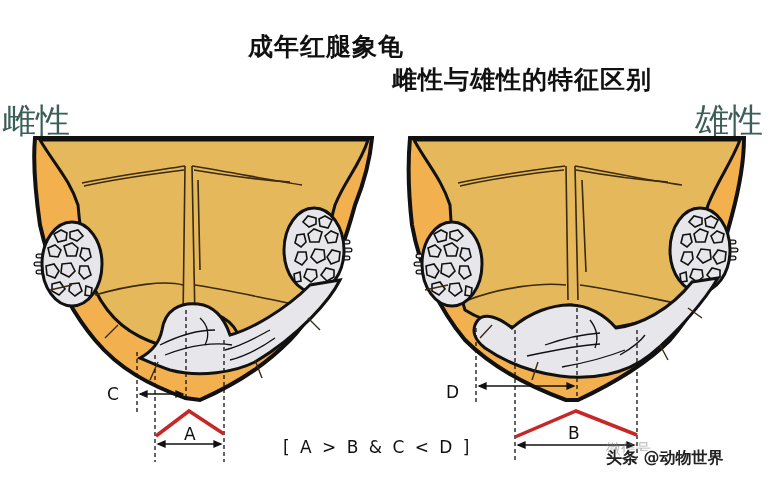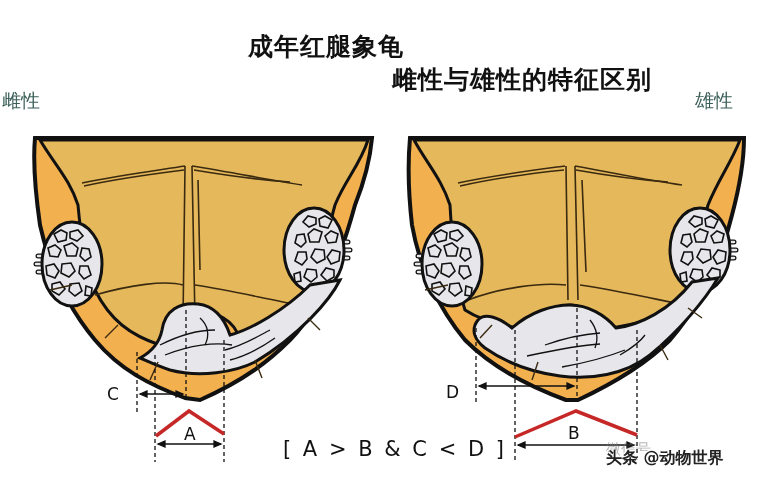--- a/index.html
+++ b/index.html
@@ -2,26 +2,26 @@
 <html><head>
 <meta charset="utf-8">
 <style>
   html, body { margin:0; padding:0; background:#ffffff; }
   body { width:782px; height:489px; position:relative; overflow:hidden;
          font-family:"DejaVu Sans","Liberation Sans",sans-serif; }
   .title { position:absolute; left:0; width:652px; text-align:center; color:#111;
            font-weight:bold; font-size:25px; letter-spacing:1px; }
   #t1 { top:30px; }
   #t2 { top:63px;text-align:right; }
-  .sex-label { position:absolute; top:88px; font-size:19px; color:#3b5f58; }
+  .sex-label { position:absolute; top:98px; font-size:34px; color:#3b5f58; }
   #lbl-f { left:2px; }
   #lbl-m { left:695px; }
   svg.art { position:absolute; left:0; top:0; }
   .dim { font-family:"DejaVu Sans","Liberation Sans",sans-serif; font-size:17px; fill:#111; }
-  .formula { position:absolute; top:437px; left:283px; font-size:21px; color:#111; letter-spacing:1px; word-spacing:3px; }
+  .formula { position:absolute; top:437px; left:283px; font-size:17px; color:#111; letter-spacing:1px; word-spacing:3px; }
   .watermark { position:absolute; top:448px; left:606px; font-size:16px; color:#222; font-weight:bold;
                text-shadow:1px 1px 0 #fff, -1px -1px 0 #fff; }
   .wm-ghost { position:absolute; top:440px; left:606px; font-size:15px; color:rgba(120,120,120,0.55);text-align:center; }
 </style>
 </head>
 <body>
 
 <div class="title" id="t1">成年红腿象龟</div>
 <div class="title" id="t2">雌性与雄性的特征区别</div>
 <div class="sex-label" id="lbl-f">雌性</div>

